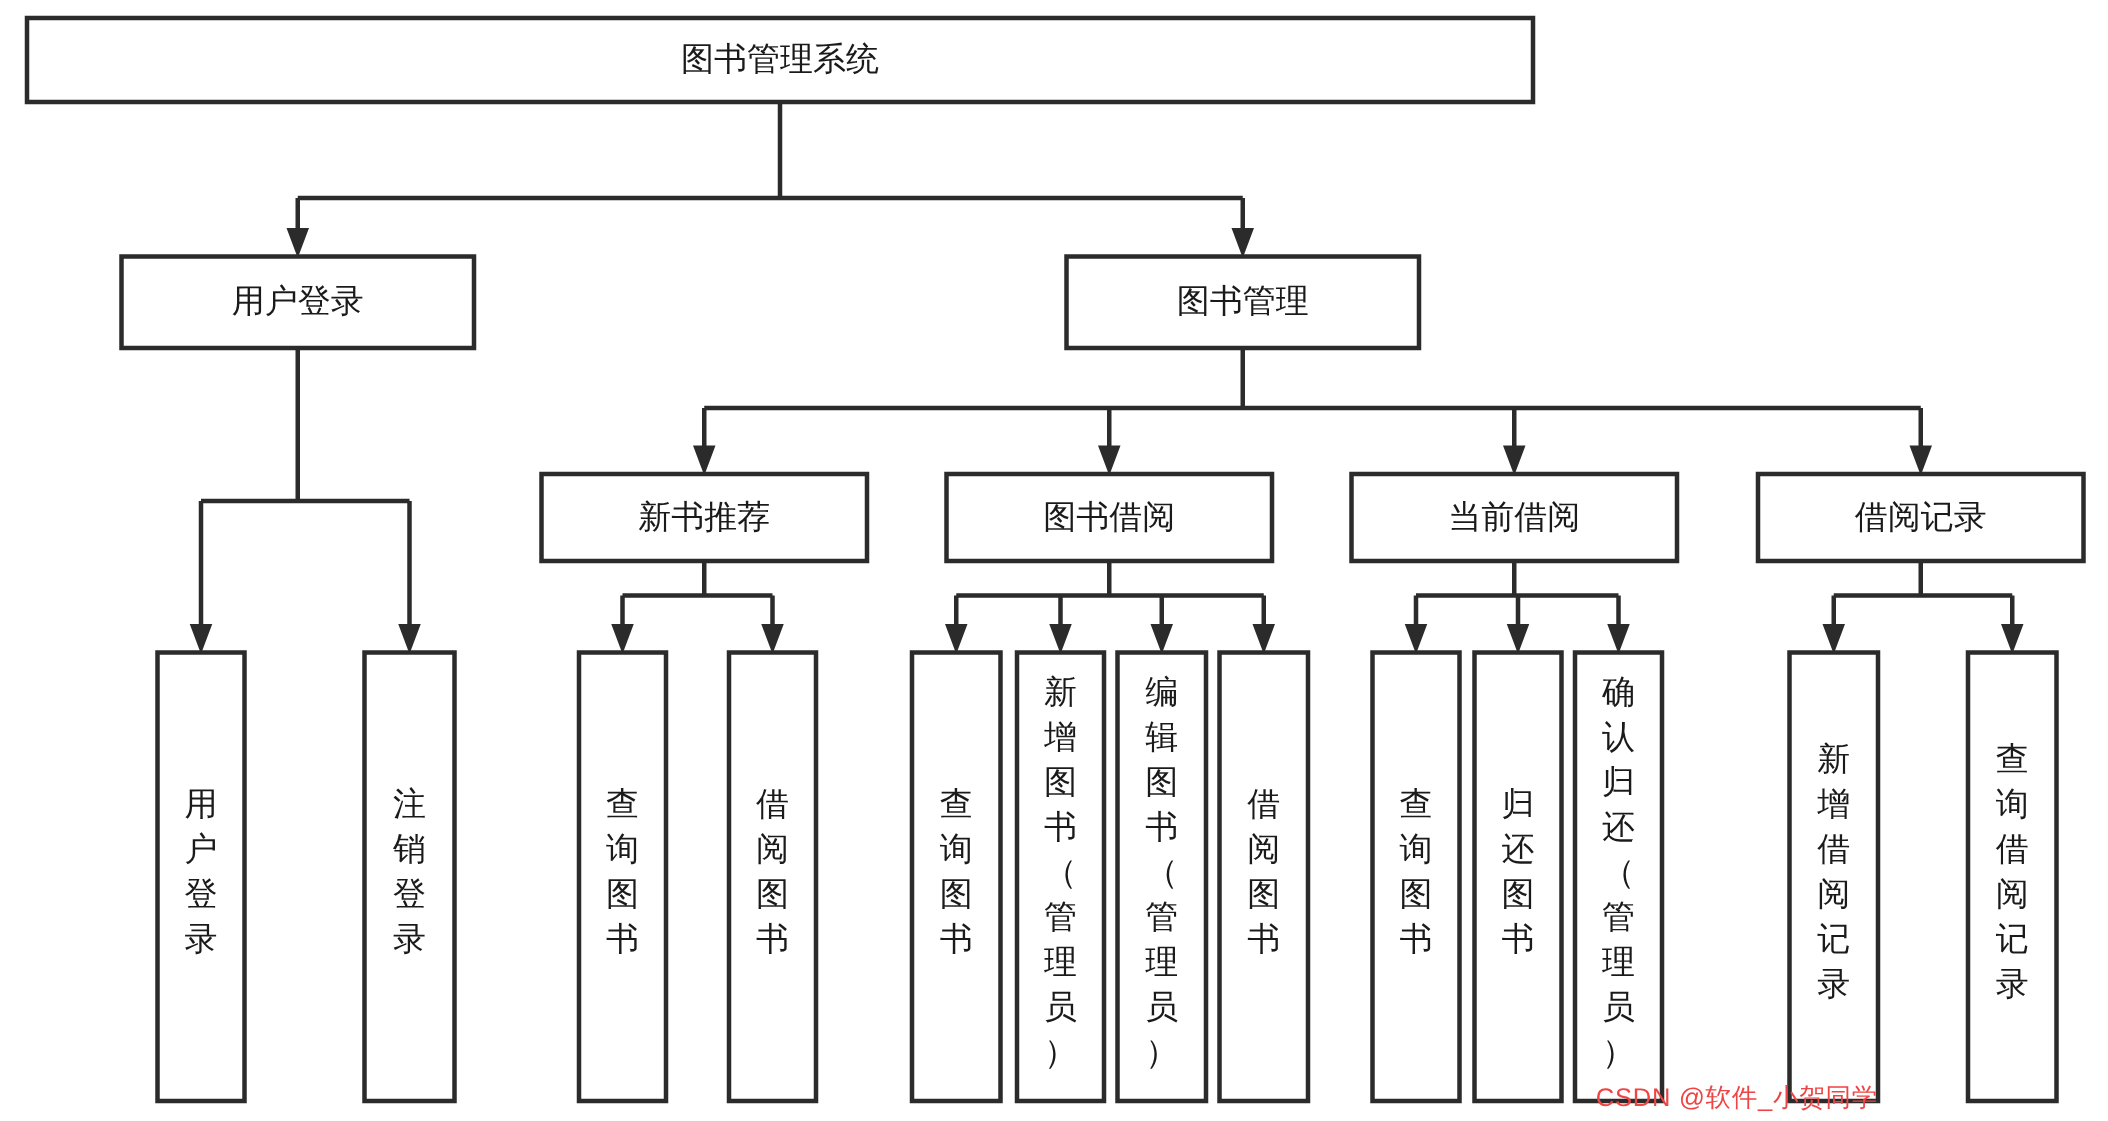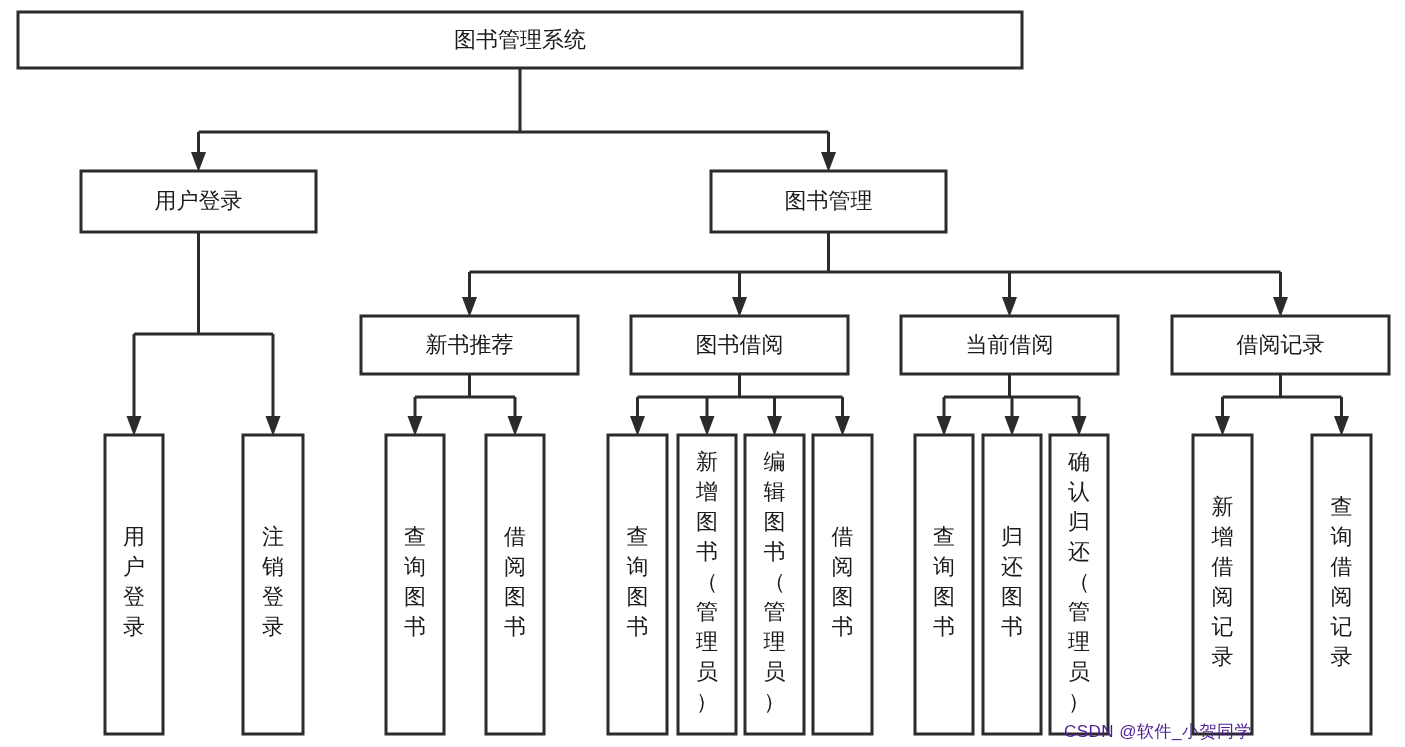--- a/index.html
+++ b/index.html
@@ -53,21 +53,21 @@
   .node-label-v {
     fill: #1a1a1a;
     font-family: "Liberation Sans", "DejaVu Sans", sans-serif;
     font-size: 22px;
     text-anchor: middle;
   }
   .watermark {
     position: absolute;
     right: 8px;
     bottom: 4px;
-    color: #4c1d95;
+    color: #ef4444;
     font-size: 17px;
     font-family: "Liberation Sans", "DejaVu Sans", sans-serif;
     letter-spacing: 0.5px;
     white-space: nowrap;
     user-select: none;
   }
 </style>
 </head>
 <body>
 

